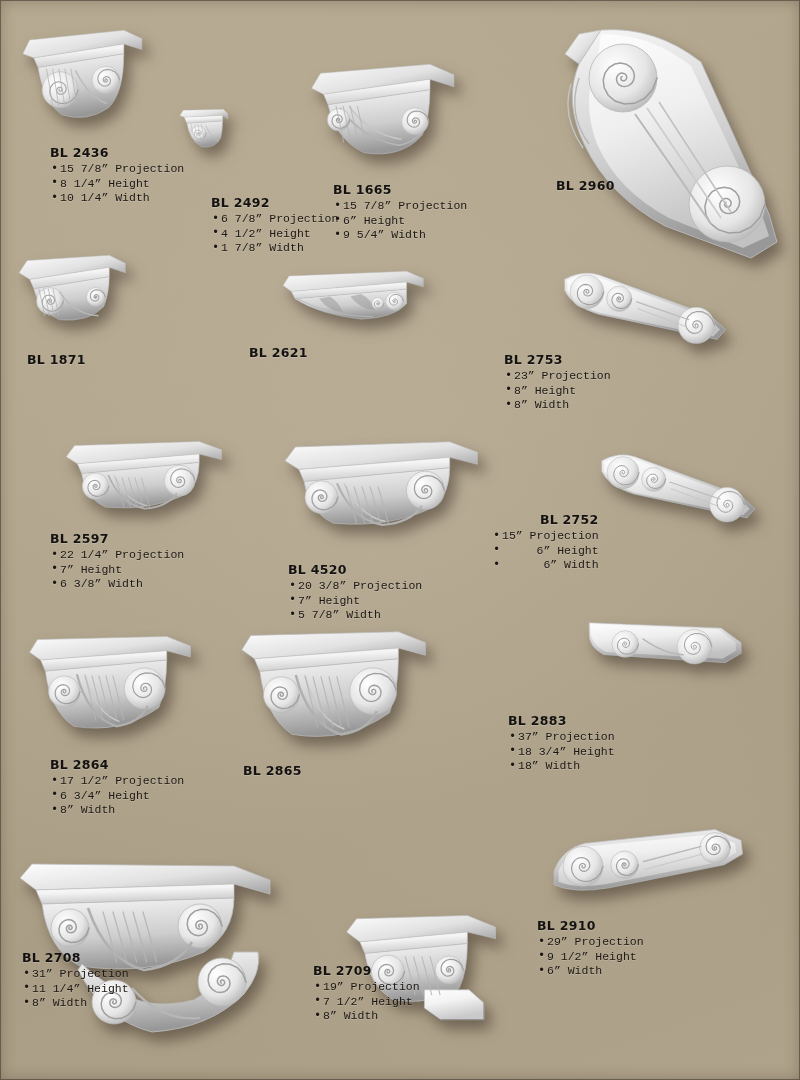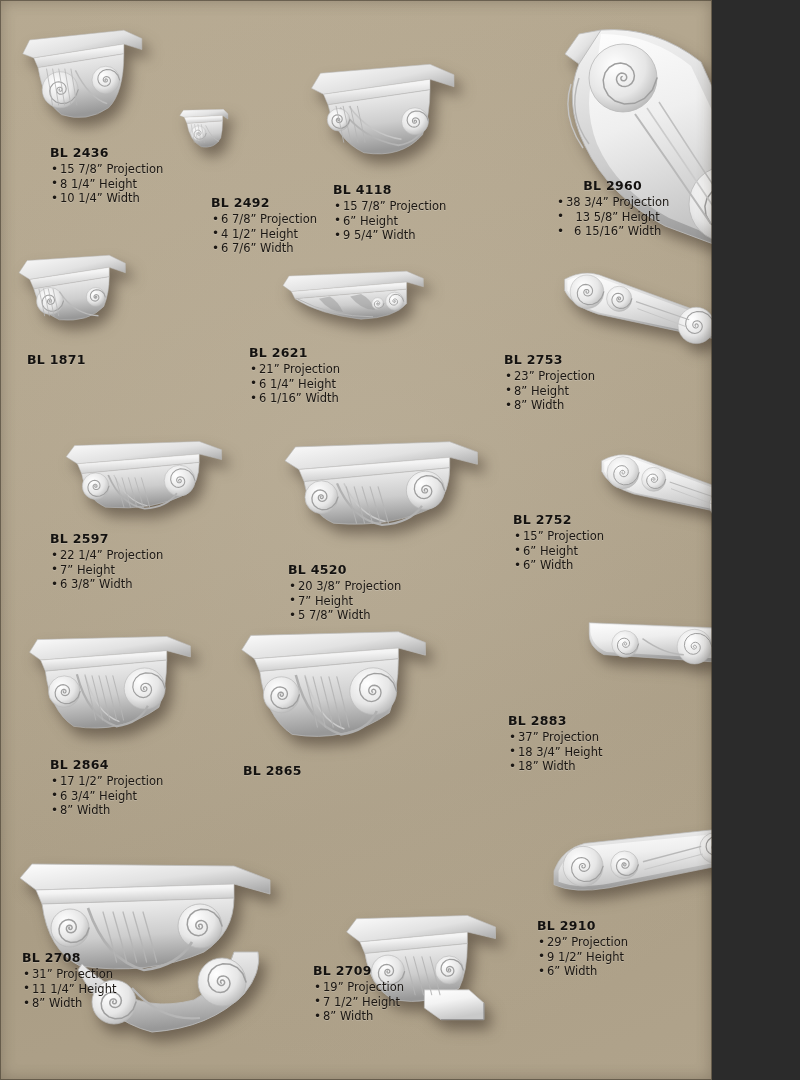--- a/index.html
+++ b/index.html
@@ -2,21 +2,21 @@
 <html><head>
 <meta charset="utf-8">
 <style>
   html, body {
     margin: 0;
     padding: 0;
     background: #2b2b2b;
   }
   #page {
     position: relative;
-    width: 712px;
+    width: 800px;
     height: 1080px;
     overflow: hidden;
     background: #22c55e;
     font-family: "DejaVu Sans", "Liberation Sans", sans-serif;
   }
   
   #page-bg {
     position: absolute;
     inset: 0;
     background:
@@ -49,20 +49,21 @@
   .caption ul {
     list-style: none;
     margin: 0;
     padding: 0 0 0 10px;
   }
   .caption li {
     font-size: 11.5px;
     line-height: 14.5px;
     position: relative;
     color: #1b1713;
+    font-family: Liberation Mono, monospace;
   }
   .caption li:before {
     content: "\2022";
     position: absolute;
     left: -9px;
     top: -0.5px;
     font-size: 12px;
   }
 
   
@@ -160,21 +161,21 @@
           <path d="M 44.75 38 Q 48.75 60 51.55 78" fill="none" stroke="#b5b5b5" stroke-width="1.3" stroke-linecap="round" opacity="0.9"></path>
           <path d="M 52.25 38 Q 56.25 60 59.05 78" fill="none" stroke="#b5b5b5" stroke-width="1.3" stroke-linecap="round" opacity="0.9"></path>
       <path d="M62 40 Q 76 70 92 76" fill="none" stroke="#bcbcbc" stroke-width="1.6"></path>
         </svg>
       </div>
       <div class="caption" style="left: 203px; top: 195px; margin-left: 8px;">
         <div class="code">BL 2492</div>
         <ul>
           <li>6 7/8” Projection</li>
           <li>4 1/2” Height</li>
-          <li>6 7/6” Width</li>
+          <li>1 7/8” Width</li>
         </ul>
       </div>
       <div class="art" style="left: 310px; top: 55px; width: 195px; height: 128px;">
         <svg width="195" height="128" viewBox="0 0 260 150" preserveAspectRatio="xMidYMid meet">
   <defs>
     <linearGradient id="g2a" x1="0" y1="0" x2="0.35" y2="1">
       <stop offset="0%" stop-color="#ffffff"></stop>
       <stop offset="45%" stop-color="#f3f3f3"></stop>
       <stop offset="100%" stop-color="#c9c9c9"></stop>
     </linearGradient>
@@ -203,21 +204,21 @@
           <path d="M 158.0 78.0 L 155.6 71.8 L 151.4 67.2 L 146.1 64.6 L 140.7 64.3 L 135.8 65.8 L 132.2 68.9 L 130.0 72.8 L 129.5 76.9 L 130.5 80.7 L 132.7 83.6 L 135.6 85.4 L 138.8 85.9 L 141.7 85.3 L 144.0 83.8 L 145.5 81.6 L 146.0 79.2 L 145.7 77.0 L 144.6 75.2 L 143.0 74.0 L 141.2 73.5 L 139.4 73.6 L 138.0 74.4 L 137.0 75.6 L 136.6 76.9 L 136.7 78.3 L 137.2 79.4 L 138.0 80.2 L 139.0 80.6 L 140.1 80.6 L 140.9 80.2 L 141.6 79.6 L 141.9 78.8 L 142.0 78.1 L 141.7 77.4 L 141.3 76.9 L 140.7 76.6 L 140.1 76.5 L 139.6 76.7 L 139.2 77.0 L 138.9 77.4 L 138.9 77.9 L 139.0 78.3 L 139.2 78.6 L 139.5 78.8" fill="none" stroke="#9f9f9f" stroke-width="1.5" stroke-linecap="round"></path>
       <circle cx="38" cy="76" r="15" fill="url(#g2r)" stroke="#b9b9b9" stroke-width="0.8"></circle>
           <path d="M 53.0 76.0 L 51.0 81.2 L 47.5 85.0 L 43.1 87.1 L 38.6 87.4 L 34.5 86.1 L 31.5 83.6 L 29.7 80.3 L 29.3 76.9 L 30.1 73.7 L 31.9 71.3 L 34.4 69.8 L 37.0 69.4 L 39.4 69.9 L 41.3 71.2 L 42.6 73.0 L 43.0 75.0 L 42.7 76.8 L 41.8 78.4 L 40.5 79.4 L 39.0 79.8 L 37.5 79.6 L 36.3 79.0 L 35.5 78.0 L 35.1 76.9 L 35.2 75.8 L 35.7 74.9 L 36.4 74.2 L 37.2 73.9 L 38.1 73.9 L 38.8 74.2 L 39.3 74.7 L 39.6 75.3 L 39.6 76.0 L 39.4 76.5 L 39.1 77.0 L 38.6 77.2 L 38.1 77.2 L 37.7 77.1 L 37.3 76.8 L 37.1 76.5 L 37.1 76.1 L 37.1 75.8 L 37.3 75.5 L 37.6 75.3" fill="none" stroke="#9f9f9f" stroke-width="1.5" stroke-linecap="round"></path>
       <path d="M 34.75 58 Q 40.75 84.4 44.95 106" fill="none" stroke="#b5b5b5" stroke-width="1.3" stroke-linecap="round" opacity="0.9"></path>
           <path d="M 44.25 58 Q 50.25 84.4 54.45 106" fill="none" stroke="#b5b5b5" stroke-width="1.3" stroke-linecap="round" opacity="0.9"></path>
           <path d="M 53.75 58 Q 59.75 84.4 63.95 106" fill="none" stroke="#b5b5b5" stroke-width="1.3" stroke-linecap="round" opacity="0.9"></path>
           <path d="M 63.25 58 Q 69.25 84.4 73.45 106" fill="none" stroke="#b5b5b5" stroke-width="1.3" stroke-linecap="round" opacity="0.9"></path>
         </svg>
       </div>
       <div class="caption" style="left: 333px; top: 182px;">
-        <div class="code">BL 4118</div>
+        <div class="code">BL 1665</div>
         <ul>
           <li>15 7/8” Projection</li>
           <li>6” Height</li>
           <li>9 5/4” Width</li>
         </ul>
       </div>
       <div class="art" style="left: 505px; top: 18px; width: 280px; height: 165px;">
         <svg width="280" height="165" viewBox="0 0 280 165" preserveAspectRatio="xMidYMid meet">
   <defs>
     <linearGradient id="g3a" x1="0" y1="0" x2="0.35" y2="1">
@@ -248,27 +249,22 @@
           <path d="M 152.0 60.0 L 147.5 71.8 L 139.5 80.5 L 129.6 85.3 L 119.3 86.0 L 110.1 83.0 L 103.2 77.2 L 99.2 69.8 L 98.2 62.0 L 100.1 54.9 L 104.3 49.4 L 109.8 46.0 L 115.7 45.0 L 121.2 46.2 L 125.6 49.1 L 128.4 53.2 L 129.4 57.7 L 128.7 61.9 L 126.6 65.4 L 123.6 67.6 L 120.2 68.6 L 117.0 68.2 L 114.2 66.8 L 112.4 64.6 L 111.5 62.0 L 111.7 59.5 L 112.7 57.4 L 114.3 55.9 L 116.2 55.1 L 118.1 55.2 L 119.8 55.8 L 121.0 57.0 L 121.6 58.4 L 121.7 59.9 L 121.2 61.2 L 120.4 62.2 L 119.3 62.7 L 118.2 62.8 L 117.2 62.5 L 116.4 61.9 L 116.0 61.1 L 115.9 60.3 L 116.0 59.5 L 116.5 58.9 L 117.1 58.5" fill="none" stroke="#9f9f9f" stroke-width="1.5" stroke-linecap="round"></path>
       <circle cx="222" cy="186" r="38" fill="url(#g3r)" stroke="#b9b9b9" stroke-width="0.8"></circle>
           <path d="M 260.0 186.0 L 255.0 199.2 L 246.1 208.9 L 235.0 214.2 L 223.5 215.0 L 213.2 211.7 L 205.5 205.3 L 201.0 197.0 L 199.9 188.3 L 202.0 180.3 L 206.7 174.1 L 212.8 170.4 L 219.4 169.2 L 225.6 170.5 L 230.5 173.8 L 233.6 178.4 L 234.7 183.4 L 233.9 188.1 L 231.6 192.0 L 228.3 194.5 L 224.5 195.6 L 220.8 195.2 L 217.8 193.6 L 215.7 191.1 L 214.8 188.3 L 214.9 185.5 L 216.1 183.1 L 217.8 181.4 L 220.0 180.6 L 222.1 180.6 L 224.0 181.3 L 225.3 182.7 L 226.1 184.3 L 226.1 185.9 L 225.6 187.3 L 224.7 188.4 L 223.5 189.0 L 222.2 189.2 L 221.1 188.8 L 220.3 188.1 L 219.7 187.3 L 219.6 186.3 L 219.8 185.4 L 220.3 184.8 L 221.0 184.3" fill="none" stroke="#9f9f9f" stroke-width="1.5" stroke-linecap="round"></path>
       <path d="M74 60 Q 62 96 84 126" fill="none" stroke="#b7b7b7" stroke-width="1.4"></path>
       <path d="M66 66 Q 56 98 78 130" fill="none" stroke="#c4c4c4" stroke-width="1.4"></path>
       <path d="M130 96 Q 168 150 206 206" fill="none" stroke="#b9b9b9" stroke-width="2"></path>
       <path d="M142 90 Q 180 146 216 200" fill="none" stroke="#cbcbcb" stroke-width="1.6"></path>
       <path d="M154 84 Q 190 140 226 194" fill="none" stroke="#c0c0c0" stroke-width="1.5"></path>
         </svg>
       </div>
-      <div class="caption" style="left: 556px; top: 178px; text-align: center;">
+      <div class="caption" style="left: 556px; top: 178px;">
         <div class="code">BL 2960</div>
-        <ul>
-          <li>38 3/4” Projection</li>
-          <li>13 5/8” Height</li>
-          <li>6 15/16” Width</li>
-        </ul>
       </div>
       <div class="art" style="left: 15px; top: 248px; width: 175px; height: 110px;">
         <svg width="175" height="110" viewBox="0 0 260 150" preserveAspectRatio="xMidYMid meet">
   <defs>
     <linearGradient id="g4a" x1="0" y1="0" x2="0.35" y2="1">
       <stop offset="0%" stop-color="#ffffff"></stop>
       <stop offset="45%" stop-color="#f3f3f3"></stop>
       <stop offset="100%" stop-color="#c9c9c9"></stop>
     </linearGradient>
     <linearGradient id="g4b" x1="0" y1="0" x2="1" y2="0.9">
@@ -335,25 +331,20 @@
       <path d="M112 44 Q 132 68 154 66 Q 146 48 130 40 Z" fill="#9a9a9a" opacity="0.55"></path>
       <circle cx="186" cy="52" r="15" fill="url(#g5r)" stroke="#b9b9b9" stroke-width="0.8"></circle>
           <path d="M 201.0 52.0 L 199.0 46.8 L 195.5 43.0 L 191.1 40.9 L 186.6 40.6 L 182.5 41.9 L 179.5 44.4 L 177.7 47.7 L 177.3 51.1 L 178.1 54.3 L 179.9 56.7 L 182.4 58.2 L 185.0 58.6 L 187.4 58.1 L 189.3 56.8 L 190.6 55.0 L 191.0 53.0 L 190.7 51.2 L 189.8 49.6 L 188.5 48.6 L 187.0 48.2 L 185.5 48.4 L 184.3 49.0 L 183.5 50.0 L 183.1 51.1 L 183.2 52.2 L 183.7 53.1 L 184.4 53.8 L 185.2 54.1 L 186.1 54.1 L 186.8 53.8 L 187.3 53.3 L 187.6 52.7 L 187.6 52.0 L 187.4 51.5 L 187.1 51.0 L 186.6 50.8 L 186.1 50.8 L 185.7 50.9 L 185.3 51.2 L 185.1 51.5 L 185.1 51.9 L 185.1 52.2 L 185.3 52.5 L 185.6 52.7" fill="none" stroke="#9f9f9f" stroke-width="1.5" stroke-linecap="round"></path>
       <circle cx="158" cy="56" r="10" fill="url(#g5r)" stroke="#b9b9b9" stroke-width="0.8"></circle>
           <path d="M 168.0 56.0 L 166.7 59.5 L 164.3 62.0 L 161.4 63.4 L 158.4 63.6 L 155.7 62.8 L 153.6 61.1 L 152.5 58.9 L 152.2 56.6 L 152.7 54.5 L 154.0 52.9 L 155.6 51.9 L 157.3 51.6 L 158.9 51.9 L 160.2 52.8 L 161.0 54.0 L 161.3 55.3 L 161.1 56.6 L 160.5 57.6 L 159.7 58.2 L 158.7 58.5 L 157.7 58.4 L 156.9 58.0 L 156.3 57.3 L 156.1 56.6 L 156.1 55.9 L 156.4 55.2 L 156.9 54.8 L 157.5 54.6 L 158.0 54.6 L 158.5 54.8 L 158.9 55.1 L 159.1 55.5 L 159.1 56.0 L 159.0 56.4 L 158.7 56.6 L 158.4 56.8 L 158.1 56.8 L 157.8 56.7 L 157.5 56.6 L 157.4 56.3 L 157.4 56.1 L 157.4 55.9 L 157.6 55.7 L 157.7 55.6" fill="none" stroke="#9f9f9f" stroke-width="1.5" stroke-linecap="round"></path>
       <path d="M24 48 Q 80 78 150 78" fill="none" stroke="#b7b7b7" stroke-width="1.6"></path>
         </svg>
       </div>
       <div class="caption" style="left: 249px; top: 345px;">
         <div class="code">BL 2621</div>
-        <ul>
-          <li>21” Projection</li>
-          <li>6 1/4” Height</li>
-          <li>6 1/16” Width</li>
-        </ul>
       </div>
       <div class="art" style="left: 520px; top: 268px; width: 260px; height: 105px;">
         <svg width="260" height="105" viewBox="0 0 260 150" preserveAspectRatio="xMidYMid meet">
   <defs>
     <linearGradient id="g6a" x1="0" y1="0" x2="0.35" y2="1">
       <stop offset="0%" stop-color="#ffffff"></stop>
       <stop offset="45%" stop-color="#f3f3f3"></stop>
       <stop offset="100%" stop-color="#c9c9c9"></stop>
     </linearGradient>
     <linearGradient id="g6b" x1="0" y1="0" x2="1" y2="0.9">
@@ -517,21 +508,21 @@
       <circle cx="40" cy="34" r="24" fill="url(#g9r)" stroke="#b9b9b9" stroke-width="0.8"></circle>
           <path d="M 64.0 34.0 L 60.8 42.3 L 55.2 48.5 L 48.2 51.8 L 40.9 52.3 L 34.5 50.2 L 29.6 46.2 L 26.7 40.9 L 26.1 35.4 L 27.4 30.4 L 30.3 26.5 L 34.2 24.1 L 38.4 23.4 L 42.3 24.2 L 45.3 26.3 L 47.3 29.2 L 48.0 32.3 L 47.5 35.3 L 46.1 37.8 L 44.0 39.4 L 41.6 40.1 L 39.3 39.8 L 37.3 38.8 L 36.0 37.2 L 35.4 35.4 L 35.5 33.7 L 36.2 32.2 L 37.4 31.1 L 38.7 30.6 L 40.1 30.6 L 41.3 31.1 L 42.1 31.9 L 42.6 32.9 L 42.6 33.9 L 42.3 34.8 L 41.7 35.5 L 40.9 35.9 L 40.2 36.0 L 39.4 35.8 L 38.9 35.4 L 38.6 34.8 L 38.5 34.2 L 38.6 33.6 L 38.9 33.2 L 39.3 32.9" fill="none" stroke="#9f9f9f" stroke-width="1.5" stroke-linecap="round"></path>
       <circle cx="86" cy="44" r="18" fill="url(#g9r)" stroke="#b9b9b9" stroke-width="0.8"></circle>
           <path d="M 104.0 44.0 L 101.6 50.2 L 97.4 54.8 L 92.1 57.4 L 86.7 57.7 L 81.8 56.2 L 78.2 53.1 L 76.0 49.2 L 75.5 45.1 L 76.5 41.3 L 78.7 38.4 L 81.6 36.6 L 84.8 36.1 L 87.7 36.7 L 90.0 38.2 L 91.5 40.4 L 92.0 42.8 L 91.7 45.0 L 90.6 46.8 L 89.0 48.0 L 87.2 48.5 L 85.4 48.4 L 84.0 47.6 L 83.0 46.4 L 82.6 45.1 L 82.7 43.7 L 83.2 42.6 L 84.0 41.8 L 85.0 41.4 L 86.1 41.4 L 86.9 41.8 L 87.6 42.4 L 87.9 43.2 L 88.0 43.9 L 87.7 44.6 L 87.3 45.1 L 86.7 45.4 L 86.1 45.5 L 85.6 45.3 L 85.2 45.0 L 84.9 44.6 L 84.9 44.1 L 85.0 43.7 L 85.2 43.4 L 85.5 43.2" fill="none" stroke="#9f9f9f" stroke-width="1.5" stroke-linecap="round"></path>
       <circle cx="196" cy="82" r="26" fill="url(#g9r)" stroke="#b9b9b9" stroke-width="0.8"></circle>
           <path d="M 222.0 82.0 L 218.6 73.0 L 212.5 66.3 L 204.9 62.7 L 197.0 62.2 L 190.0 64.4 L 184.7 68.8 L 181.6 74.5 L 180.9 80.5 L 182.3 85.9 L 185.5 90.1 L 189.7 92.7 L 194.2 93.5 L 198.4 92.6 L 201.8 90.3 L 203.9 87.2 L 204.7 83.8 L 204.2 80.5 L 202.6 77.9 L 200.3 76.2 L 197.7 75.4 L 195.2 75.7 L 193.1 76.8 L 191.7 78.5 L 191.1 80.4 L 191.2 82.4 L 191.9 84.0 L 193.2 85.1 L 194.6 85.7 L 196.1 85.7 L 197.4 85.2 L 198.3 84.3 L 198.8 83.2 L 198.8 82.1 L 198.5 81.1 L 197.8 80.3 L 197.0 79.9 L 196.2 79.8 L 195.4 80.1 L 194.8 80.5 L 194.5 81.1 L 194.4 81.8 L 194.5 82.4 L 194.8 82.9 L 195.3 83.1" fill="none" stroke="#9f9f9f" stroke-width="1.5" stroke-linecap="round"></path>
       <path d="M110 48 L186 74" fill="none" stroke="#b9b9b9" stroke-width="1.6"></path>
       <path d="M112 58 L182 84" fill="none" stroke="#c6c6c6" stroke-width="1.4"></path>
         </svg>
       </div>
-      <div class="caption" style="left: 513px; top: 512px;">
+      <div class="caption" style="left: 492px; top: 512px; text-align: right;">
         <div class="code">BL 2752</div>
         <ul>
           <li>15” Projection</li>
           <li>6” Height</li>
           <li>6” Width</li>
         </ul>
       </div>
       <div class="art" style="left: 28px; top: 630px; width: 205px; height: 128px;">
         <svg width="205" height="128" viewBox="0 0 260 150" preserveAspectRatio="xMidYMid meet">
   <defs>

